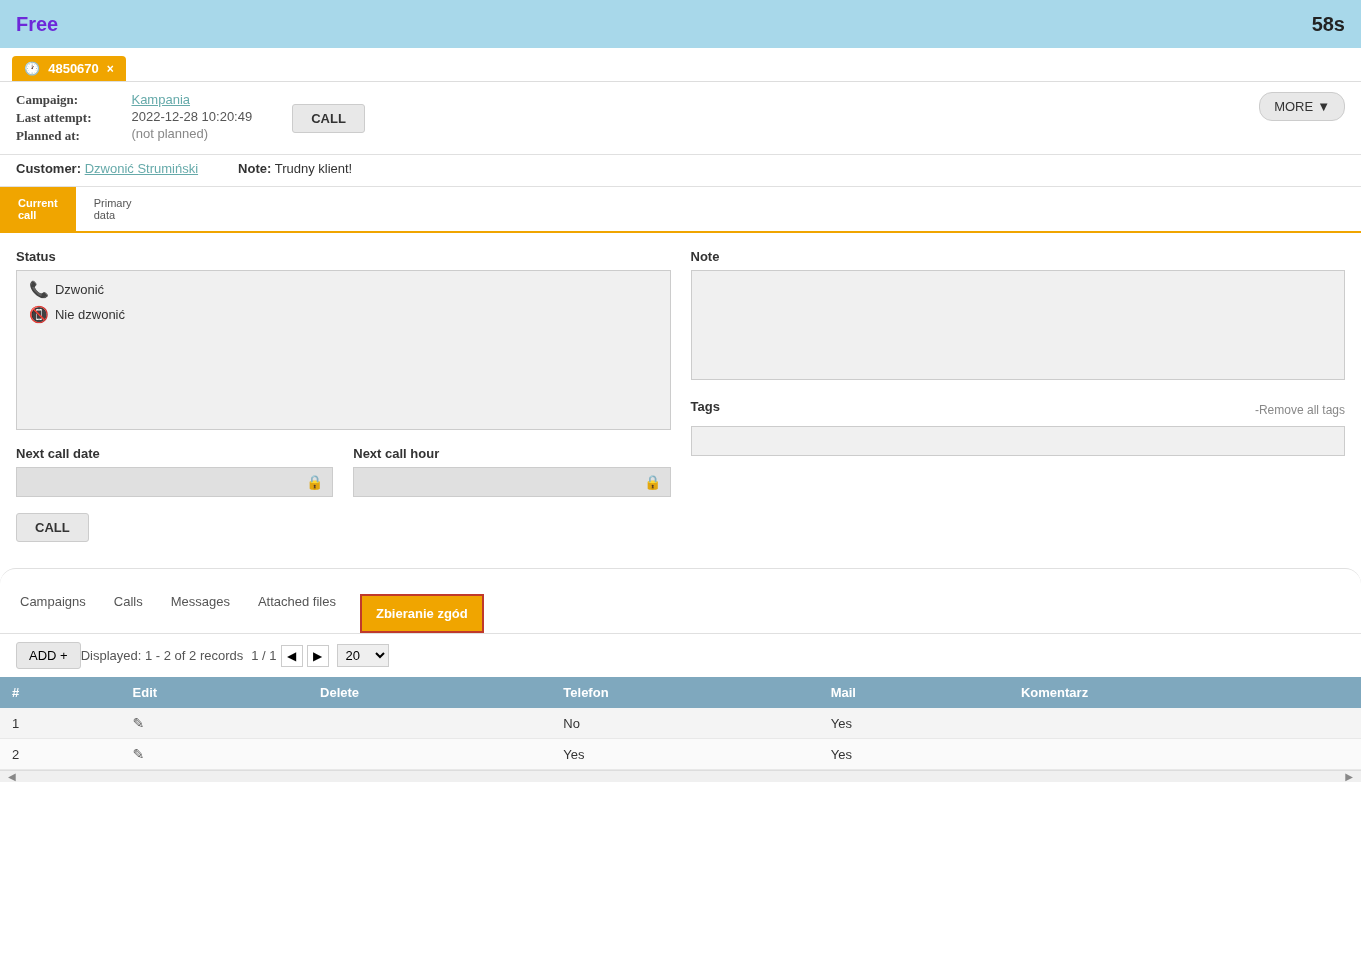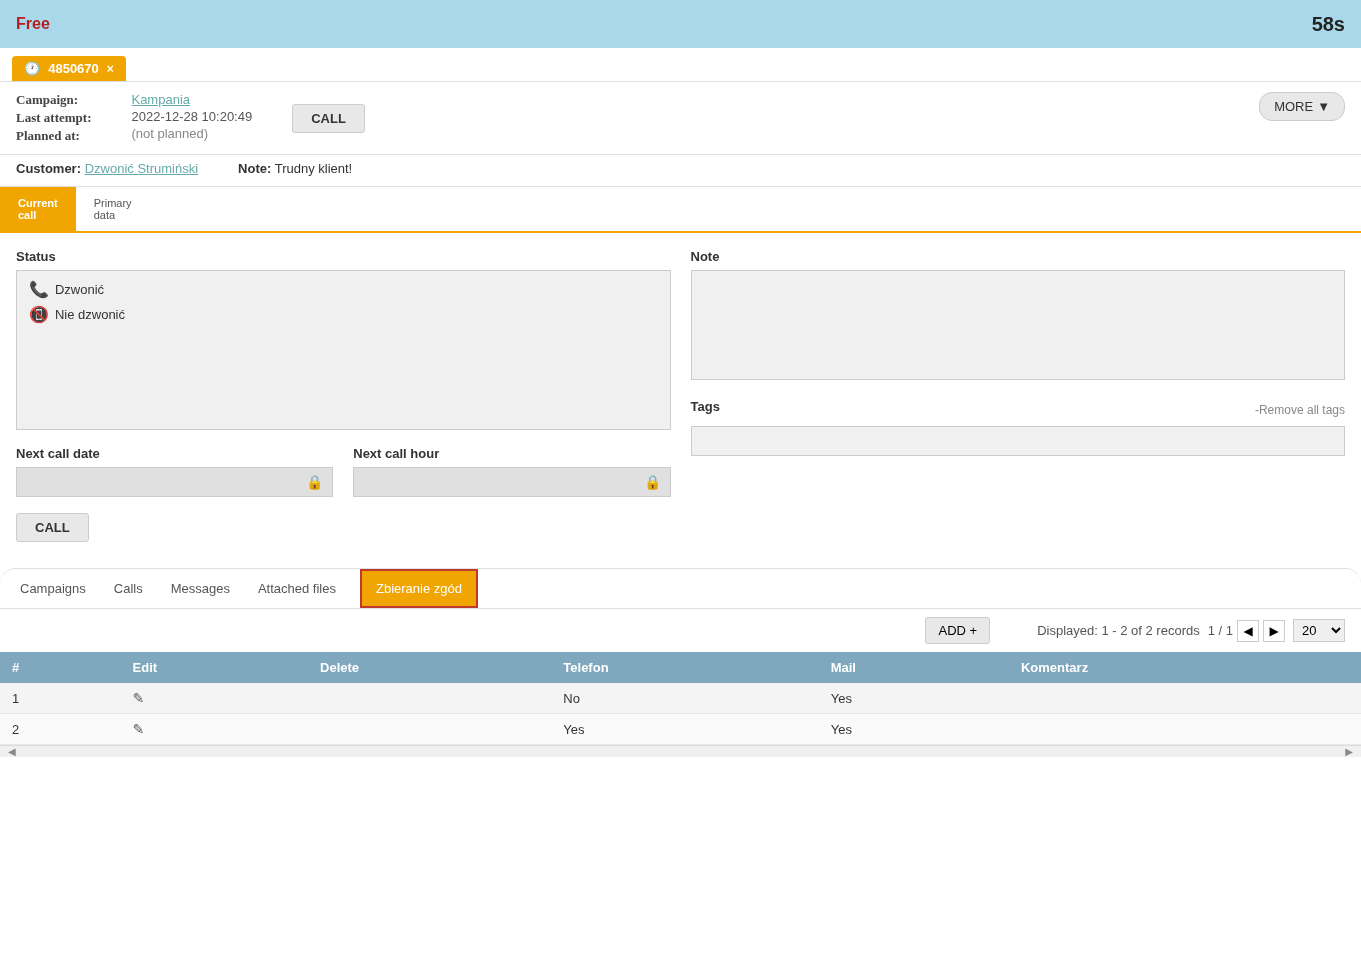--- a/index.html
+++ b/index.html
@@ -7,21 +7,21 @@
 
     
     .top-bar {
       background: #a8d8ea;
       display: flex;
       justify-content: space-between;
       align-items: center;
       padding: 8px 16px;
       height: 48px;
     }
-    .top-bar-title { font-size: 16px; font-weight: bold; color: #b91c1c; }
+    .top-bar-title { font-size: 20px; font-weight: bold; color: #6d28d9; }
     .top-bar-timer { font-size: 20px; font-weight: bold; color: #222; }
 
     
     .tab-bar {
       padding: 8px 12px 0;
       display: flex;
       align-items: center;
       border-bottom: 1px solid #ddd;
     }
     .tab-pill {
@@ -203,32 +203,32 @@
     }
     .bottom-tab {
       padding: 10px 4px;
       font-size: 13px;
       cursor: pointer;
       color: #555;
     }
     .bottom-tab.active-orange {
       background: #f0a500;
       color: #fff;
-      font-weight: normal;
+      font-weight: bold;
       padding: 10px 14px;
       border: 2px solid #c0392b;
+      margin-top: 25px;
     }
 
     
     .table-toolbar {
       display: flex;
-      justify-content: flex-end;
+      justify-content: flex-start;
       align-items: center;
       padding: 8px 16px;
-      gap: 47px;
     }
     .add-btn {
       background: #e8e8e8;
       border: 1px solid #ccc;
       padding: 5px 12px;
       font-size: 13px;
       cursor: pointer;
       border-radius: 3px;
       display: flex;
       align-items: center;

